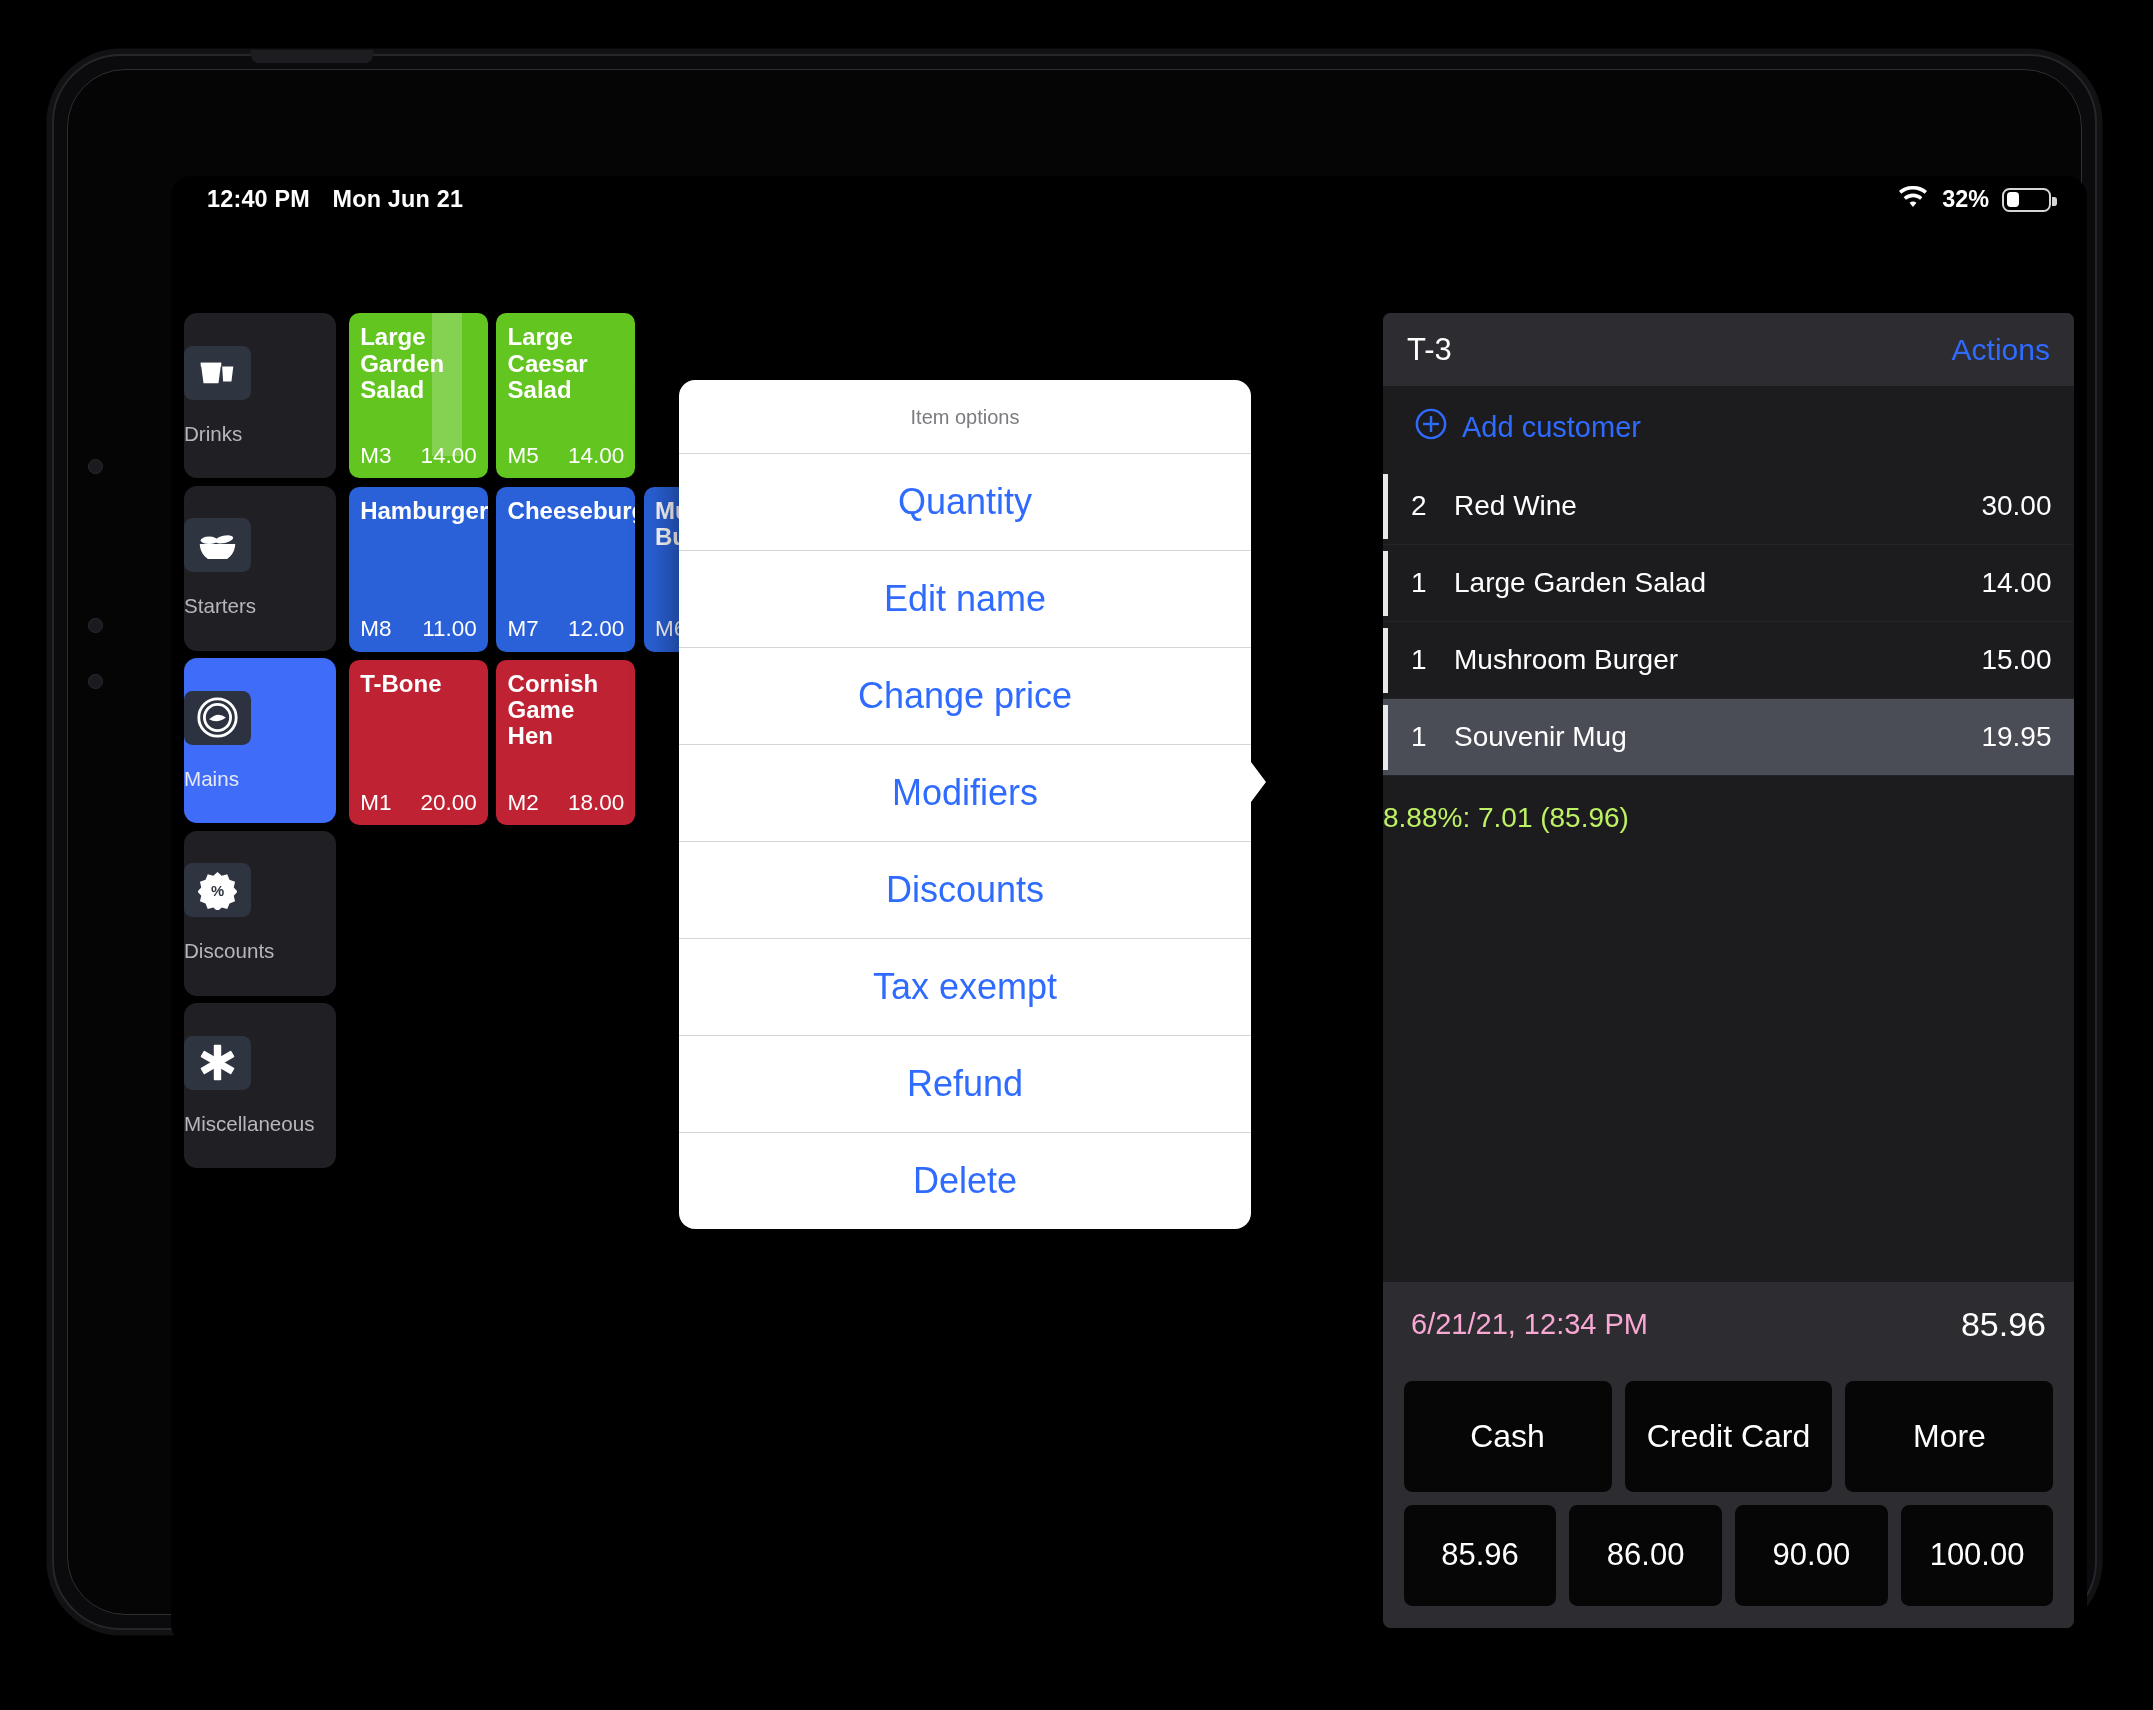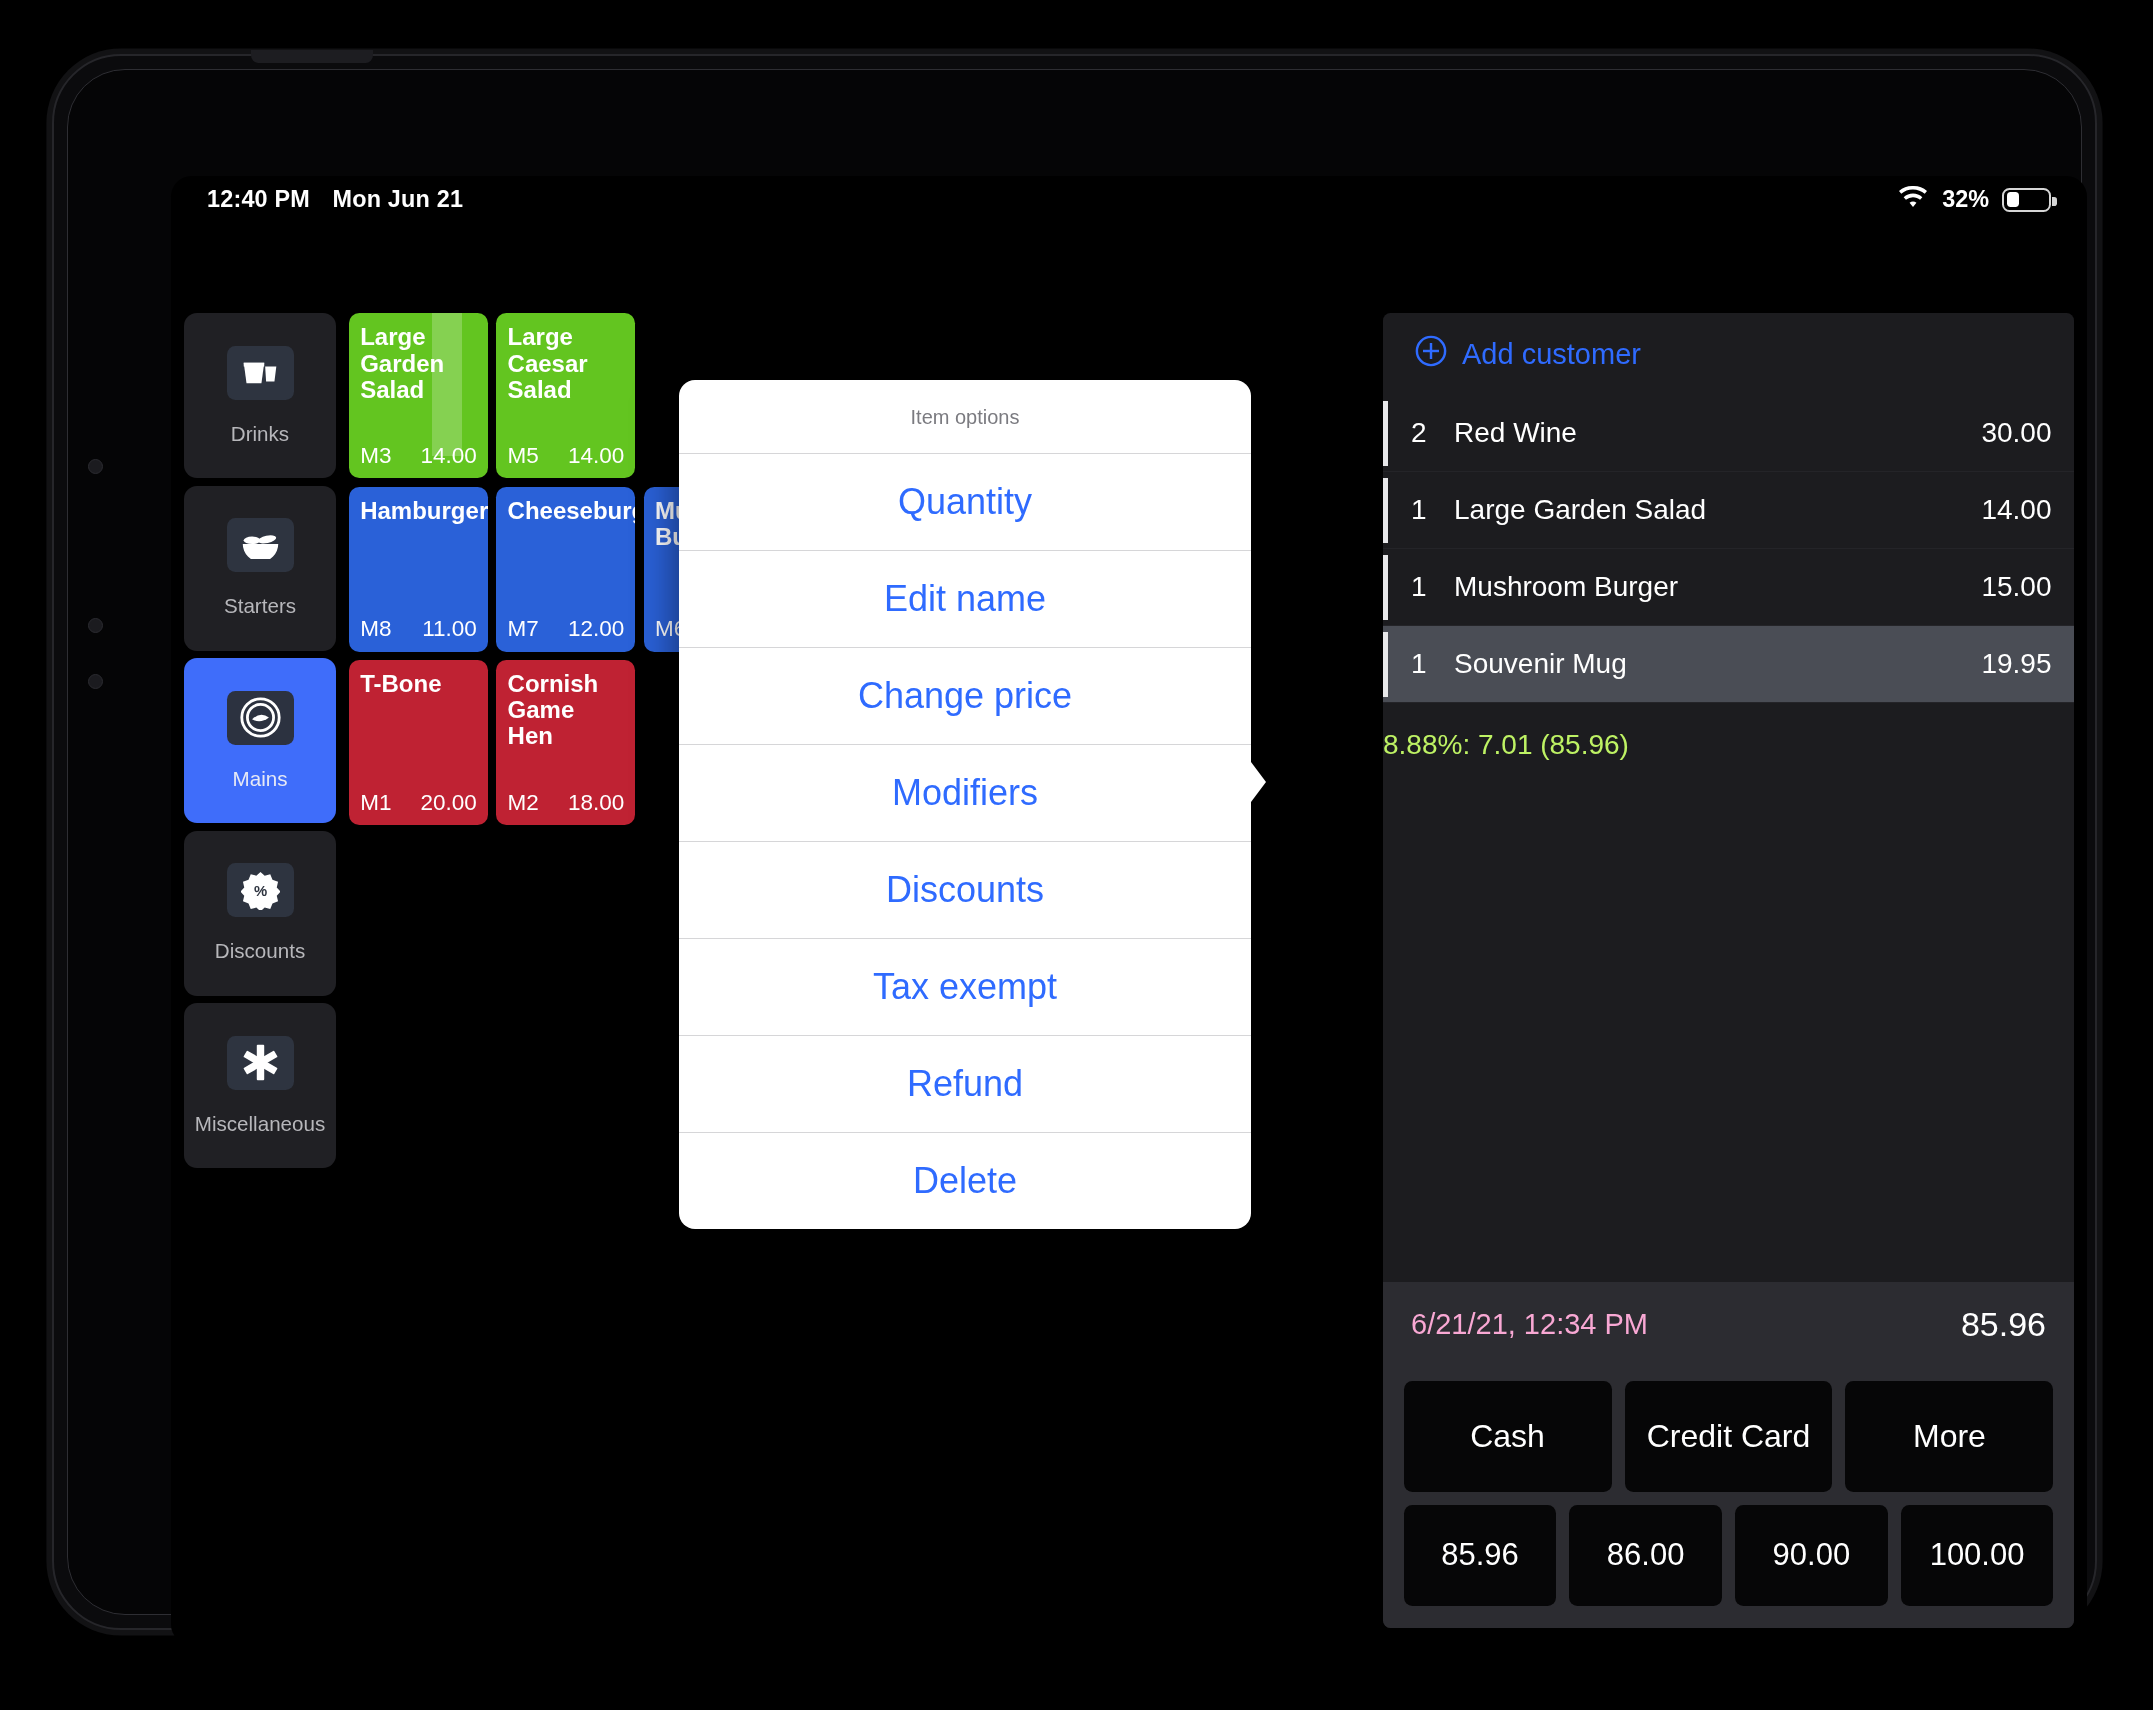--- a/index.html
+++ b/index.html
@@ -71,21 +71,21 @@
   
   #content{
     position:absolute; left:0; top:126px; right:0; bottom:0;
     display:flex; padding:11.2px 13px 17px 13px; gap:13px;
   }
 
   
   #category-rail{ width:152px; flex:0 0 152px; display:flex; flex-direction:column; gap:7.5px;}
   .cat{
     height:165px; border-radius:13px; background:#202024;
-    display:flex; flex-direction:column; align-items:center; justify-content:center;
+    display:flex; flex-direction:column; align-items:flex-start; justify-content:center;
     gap:22px; cursor:pointer;
   }
   .cat.active{ background:#3f6dfa; }
   .cat-icon{
     width:67px; height:54px; border-radius:8.4px; background:#2e3440;
     display:flex; align-items:center; justify-content:center;
   }
   .cat.active .cat-icon{ background:#2c3240; }
   .cat-label{ color:#b7b7bb; font-size:20.6px; }
   .cat.active .cat-label{ color:#e6e9f5; }
@@ -353,20 +353,24 @@
           <div class="popover-item">Change price</div>
           <div class="popover-item">Modifiers</div>
           <div class="popover-item">Discounts</div>
           <div class="popover-item">Tax exempt</div>
           <div class="popover-item">Refund</div>
           <div class="popover-item">Delete</div>
         </div>
       </div>
 
       <div id="order-panel">
+        <div id="order-header">
+          <span id="table-label">T-3</span>
+          <span id="actions-button">Actions</span>
+        </div>
 
         <div id="add-customer-row">
           <span>
             <svg width="32" height="32" viewBox="0 0 34 34">
               <circle cx="17" cy="17" r="15" fill="none" stroke="#2f6bff" stroke-width="2.6"></circle>
               <rect x="15.7" y="8.5" width="2.6" height="17" fill="#2f6bff"></rect>
               <rect x="8.5" y="15.7" width="17" height="2.6" fill="#2f6bff"></rect>
             </svg>
           </span>
           <span>Add customer</span>

